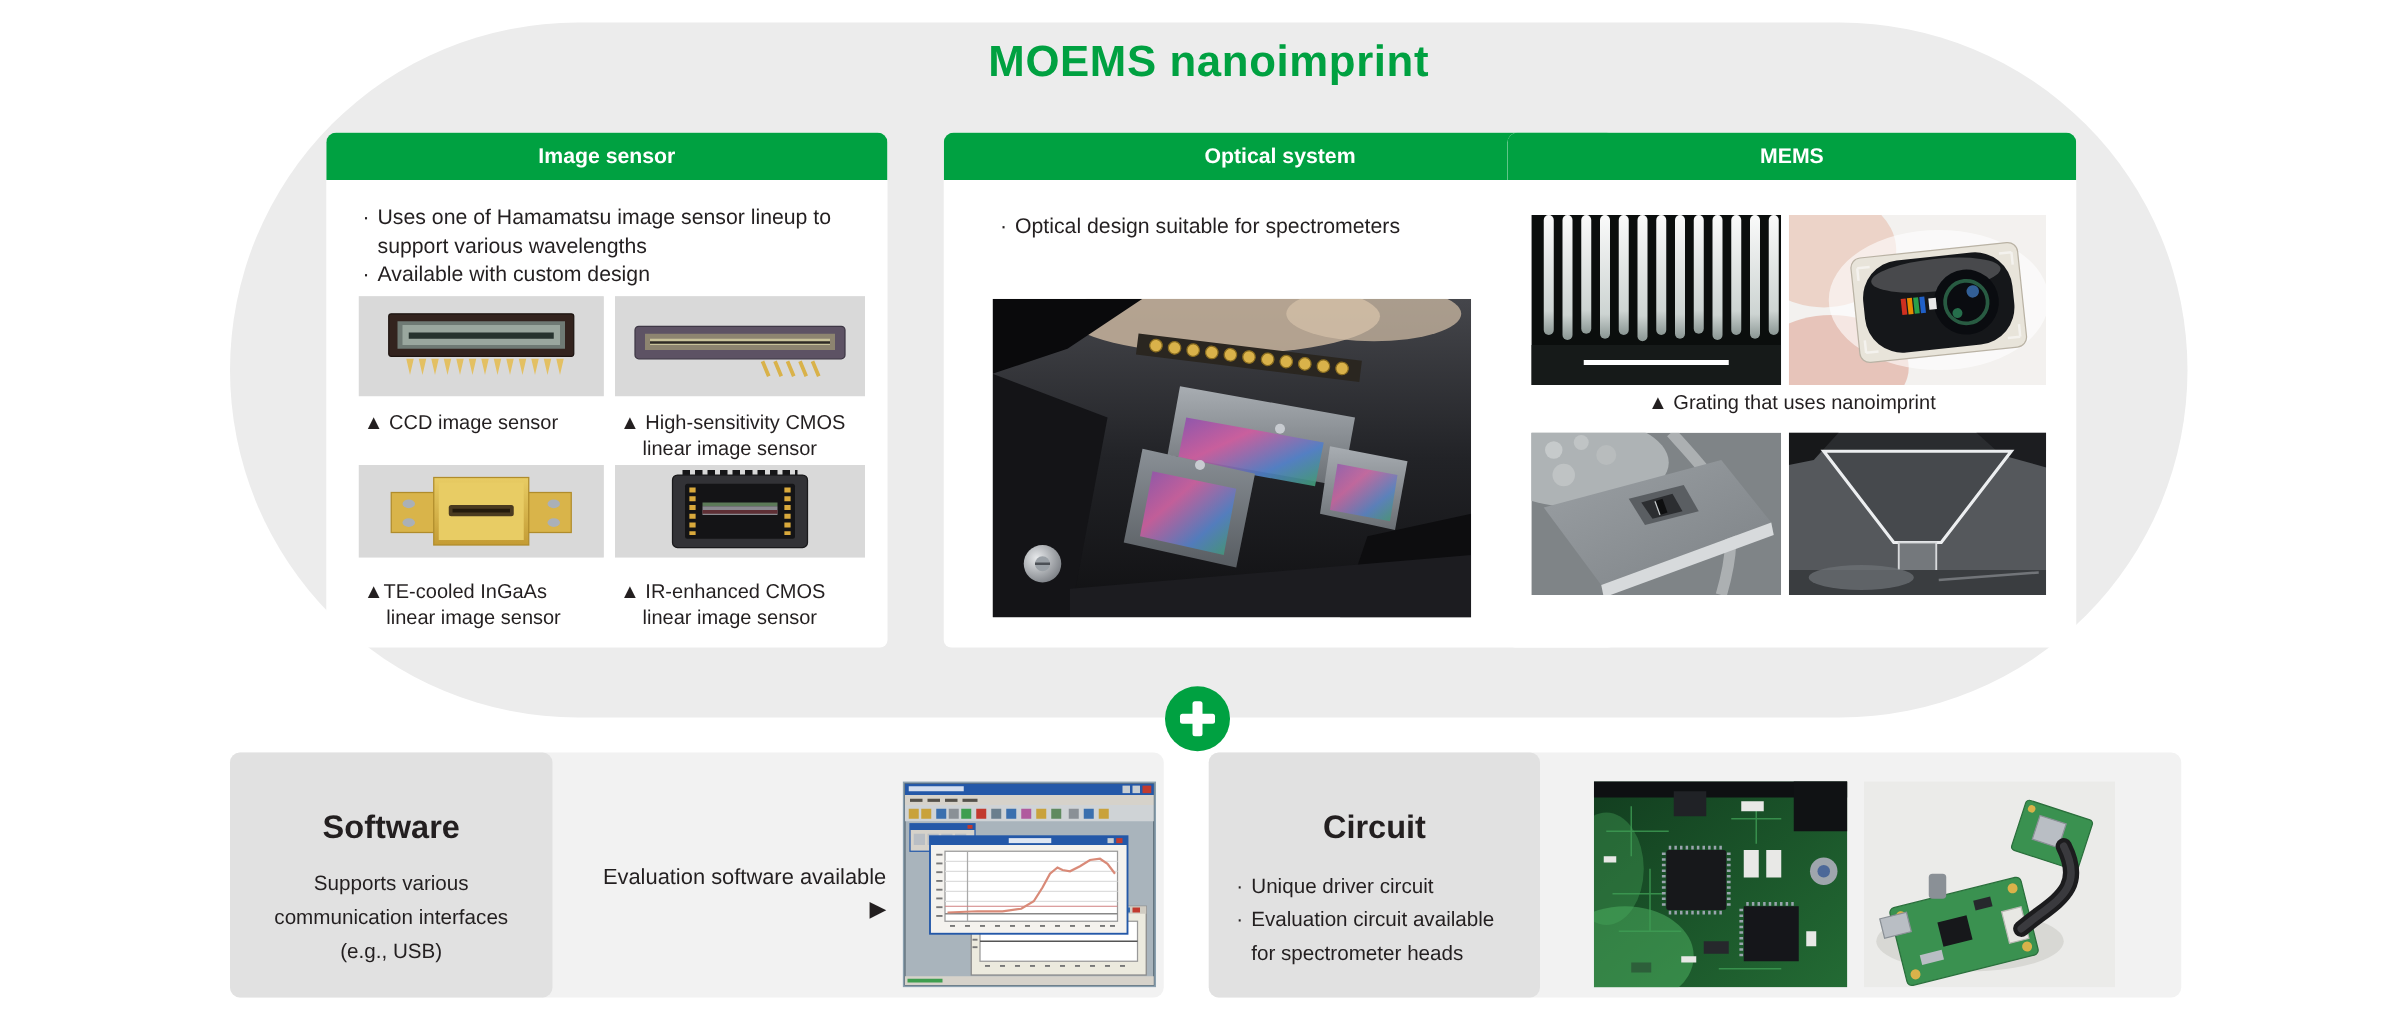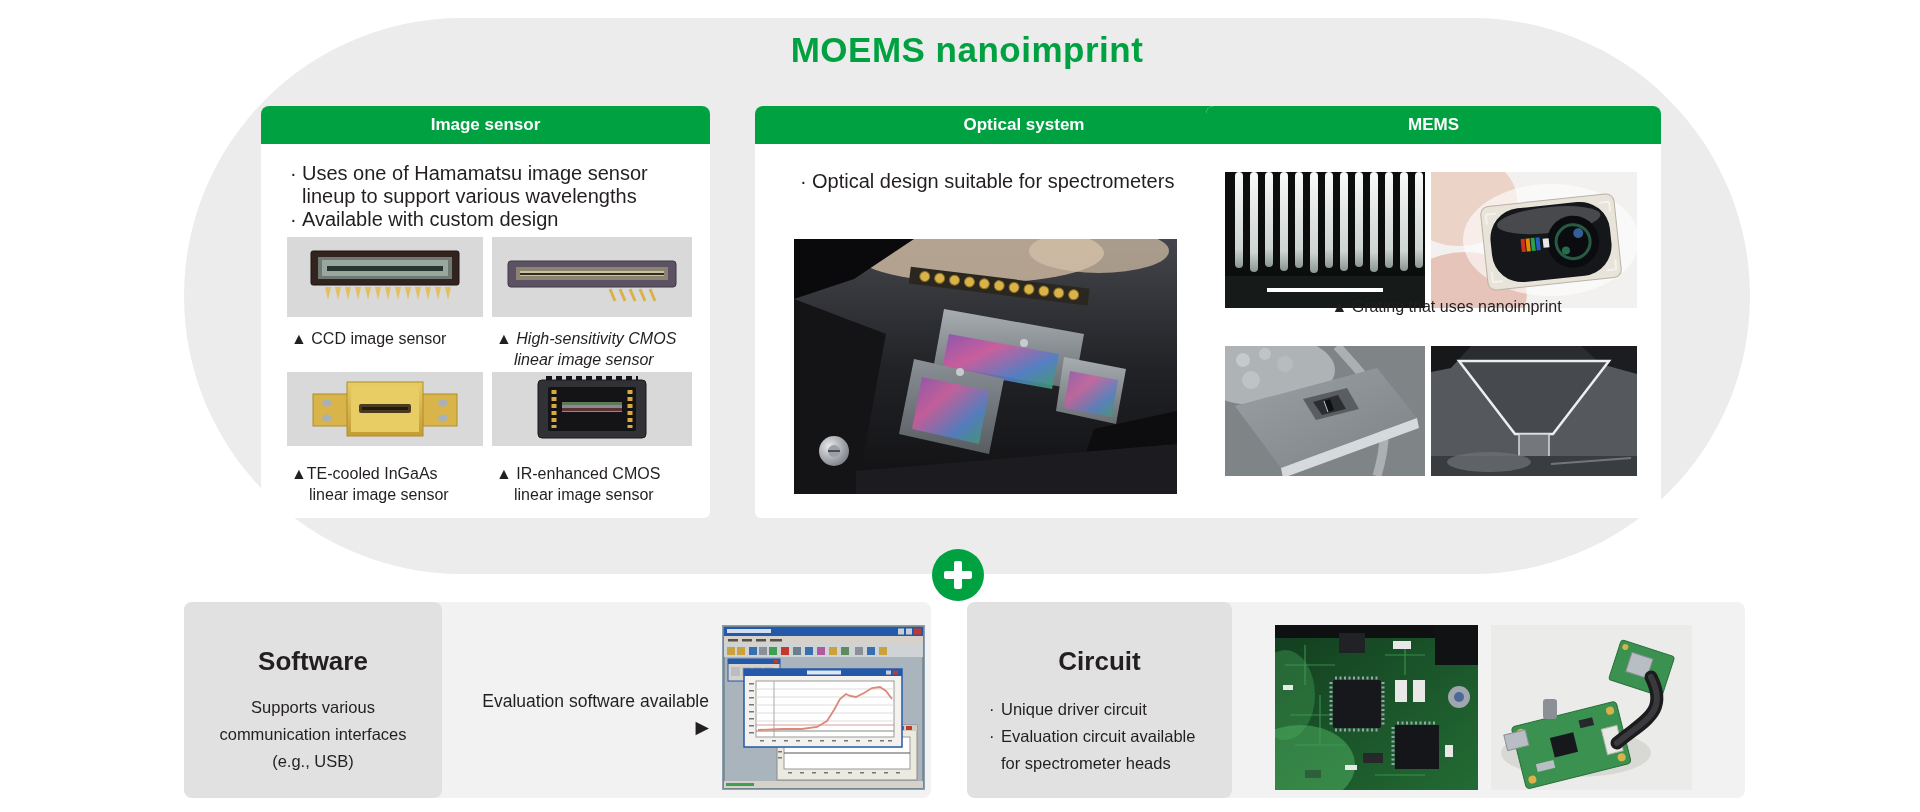--- a/index.html
+++ b/index.html
@@ -9,21 +9,21 @@
   .blob{position:absolute;left:184px;top:18px;width:1566px;height:556px;
         background:var(--blob,#ececec);border-radius:278px;}
 
   .title{position:absolute;left:184px;top:30px;width:1566px;margin:0;text-align:center;
          font-size:35px;font-weight:700;color:var(--green,#00a141);letter-spacing:.5px;}
 
   .card{position:absolute;top:106px;height:412px;background:#fff;border-radius:8px 8px 6px 6px;overflow:hidden;}
   .card-header{position:absolute;left:0;top:0;width:100%;height:38px;background:var(--green,#00a141);
                color:#fff;font-size:17px;font-weight:700;text-align:center;line-height:38px;}
 
-  .bullet{position:relative;padding-left:13px;font-size:20px;line-height:23px;}
+  .bullet{position:relative;padding-left:13px;font-size:17px;line-height:23px;}
   .bullet::before{content:"·";position:absolute;left:1px;top:0;}
 
   .tile{position:absolute;background:var(--tile,#d9d9d9);}
   .photo{position:absolute;overflow:hidden;}
   .photo svg{display:block;}
 
   .cap{position:absolute;font-size:16px;line-height:21px;text-indent:-18px;padding-left:18px;}
   .cap-center{position:absolute;font-size:16px;text-align:center;width:100%;}
 
   .plus{position:absolute;left:932px;top:549px;width:52px;height:52px;border-radius:50%;
@@ -70,21 +70,21 @@
         <rect width="200" height="80" fill="#d9d9d9"></rect>
         <rect x="16" y="24" width="168" height="26" rx="3" fill="#5d5264" stroke="#3e3745"></rect>
         <rect x="24" y="30" width="152" height="13" fill="#8d8470"></rect>
         <rect x="28" y="34" width="144" height="5" fill="#c9c29a"></rect>
         <rect x="28" y="36" width="144" height="2" fill="#2f2b26"></rect>
         <path d="M118 52 l5 12 M128 52 l5 12 M138 52 l5 12 M148 52 l5 12 M158 52 l5 12" stroke="#d9b24a" stroke-width="3"></path>
       </svg>
     </div>
 
     <div class="cap" style="left:30px;top:222px;width:180px;">▲ CCD image sensor</div>
-    <div class="cap" style="left:235px;top:222px;width:180px;font-style:italic;">▲ High-sensitivity CMOS linear image sensor</div>
+    <div class="cap" style="left:235px;top:222px;width:180px;">▲ High-sensitivity CMOS linear image sensor</div>
 
     <div class="tile photo" style="left:26px;top:266px;width:196px;height:74px;">
       <svg width="196" height="74" viewBox="0 0 196 74">
         <defs>
           <linearGradient id="gold1" x1="0" y1="0" x2="0" y2="1">
             <stop offset="0" stop-color="#e8cc64"></stop>
               <stop offset="1" stop-color="#c49c34"></stop>
           </linearGradient>
         </defs>
         <rect width="196" height="74" fill="#d9d9d9"></rect>
@@ -237,21 +237,21 @@
           <rect x="90" y="64" width="4" height="13" fill="#d03020"></rect>
           <rect x="95" y="64" width="4" height="13" fill="#e88a00"></rect>
           <rect x="100" y="64" width="4" height="13" fill="#2aa04a"></rect>
           <rect x="105" y="64" width="4" height="13" fill="#2060c8"></rect>
           <rect x="112" y="66" width="6" height="9" fill="#e8e8e8"></rect>
           <path d="M58 36 h10 M58 36 v10 M182 36 h-10 M182 36 v10 M58 104 h10 M58 104 v-10 M182 104 h-10 M182 104 v-10" stroke="#f4f2ee" stroke-width="2" fill="none"></path>
         </g>
       </svg>
     </div>
 
-    <div class="cap-center" style="left:0;top:192px;margin-left:13px;">▲ Grating that uses nanoimprint</div>
+    <div class="cap-center" style="left:0;top:208px;">▲ Grating that uses nanoimprint</div>
 
     <div class="photo" style="left:19px;top:240px;width:200px;height:130px;">
       <svg width="200" height="130" viewBox="0 0 200 130">
         <defs>
           <linearGradient id="plate" x1="0" y1="0" x2="1" y2="1">
             <stop offset="0" stop-color="#9ba0a4"></stop>
               <stop offset="1" stop-color="#7d8286"></stop>
           </linearGradient>
         </defs>
         <rect width="200" height="130" fill="#7f8487"></rect>

